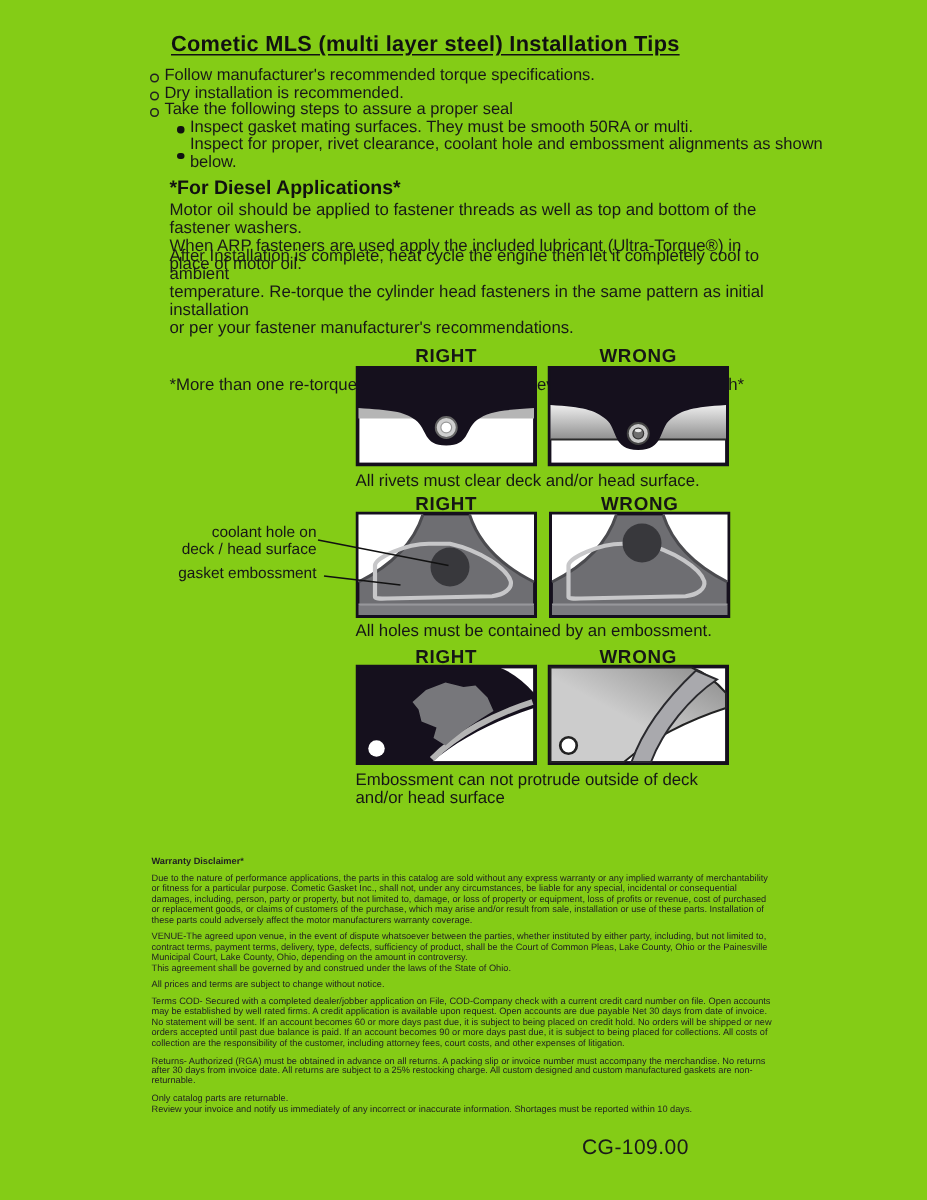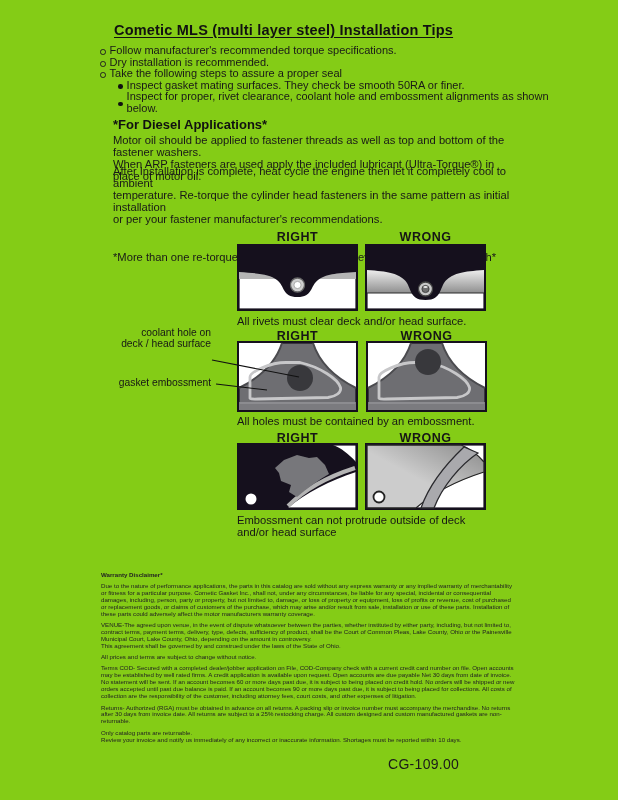--- a/index.html
+++ b/index.html
@@ -42,21 +42,21 @@
     <div class="brow">
       <span class="mk-o"></span>
       <span>Dry installation is recommended.</span>
     </div>
     <div class="brow">
       <span class="mk-o"></span>
       <span>Take the following steps to assure a proper seal</span>
     </div>
     <div class="brow sub">
       <span class="mk-f"></span>
-      <span>Inspect gasket mating surfaces.  They check be smooth 50RA or finer.</span>
+      <span>Inspect gasket mating surfaces.  They must be smooth 50RA or multi.</span>
     </div>
     <div class="brow sub">
       <span class="mk-f"></span>
       <span>Inspect for proper, rivet clearance, coolant hole and embossment alignments as shown below.</span>
     </div>
   </div>
 
   <h2 class="abs dheading">*For Diesel Applications*</h2>
   <p class="abs body-p p1">Motor oil should be applied to fastener threads as well as top and bottom of the fastener washers.
 When ARP fasteners are used apply the included lubricant (Ultra-Torque®) in place of motor oil.</p>
@@ -90,21 +90,21 @@
     <circle cx="60.5" cy="45" r="7" fill="#c9c9c9" stroke="#444" stroke-width="1.3"></circle>
     <circle cx="60.5" cy="45" r="3.6" fill="#6e6e6e" stroke="#333" stroke-width="0.8"></circle>
     <ellipse cx="60.5" cy="43" rx="2.2" ry="1.1" fill="#e8e8e8"></ellipse>
   </svg>
 
   <div class="abs fig-caption" style="left:237px;top:315px;">All rivets must clear deck and/or head surface.</div>
 
   <div class="abs fig-label" style="left:237px;top:329px;">RIGHT</div>
   <div class="abs fig-label" style="left:366px;top:329px;">WRONG</div>
 
-  <div class="abs anno" style="left:95px;top:327px;">coolant hole on
+  <div class="abs anno" style="left:95px;top:350px;">coolant hole on
 deck / head surface</div>
   <div class="abs anno" style="left:95px;top:377px;">gasket embossment</div>
 
   <svg class="abs" style="left:237px;top:341px;" width="121" height="71" viewBox="0 0 121 71">
     <rect x="1.3" y="1.3" width="118.4" height="68.4" fill="#6e6e72" stroke="#15101d" stroke-width="2.6"></rect>
     <path d="M2 2 H45 Q36 30 2 47 Z" fill="#ffffff"></path>
     <path d="M45 2 Q36 30 2 47" fill="none" stroke="#4b4b4f" stroke-width="2"></path>
     <path d="M119 2 H76 Q85 30 119 47 Z" fill="#ffffff"></path>
     <path d="M76 2 Q85 30 119 47" fill="none" stroke="#4b4b4f" stroke-width="2"></path>
     <line x1="2" y1="62" x2="119" y2="62" stroke="#97979b" stroke-width="1.5"></line>

